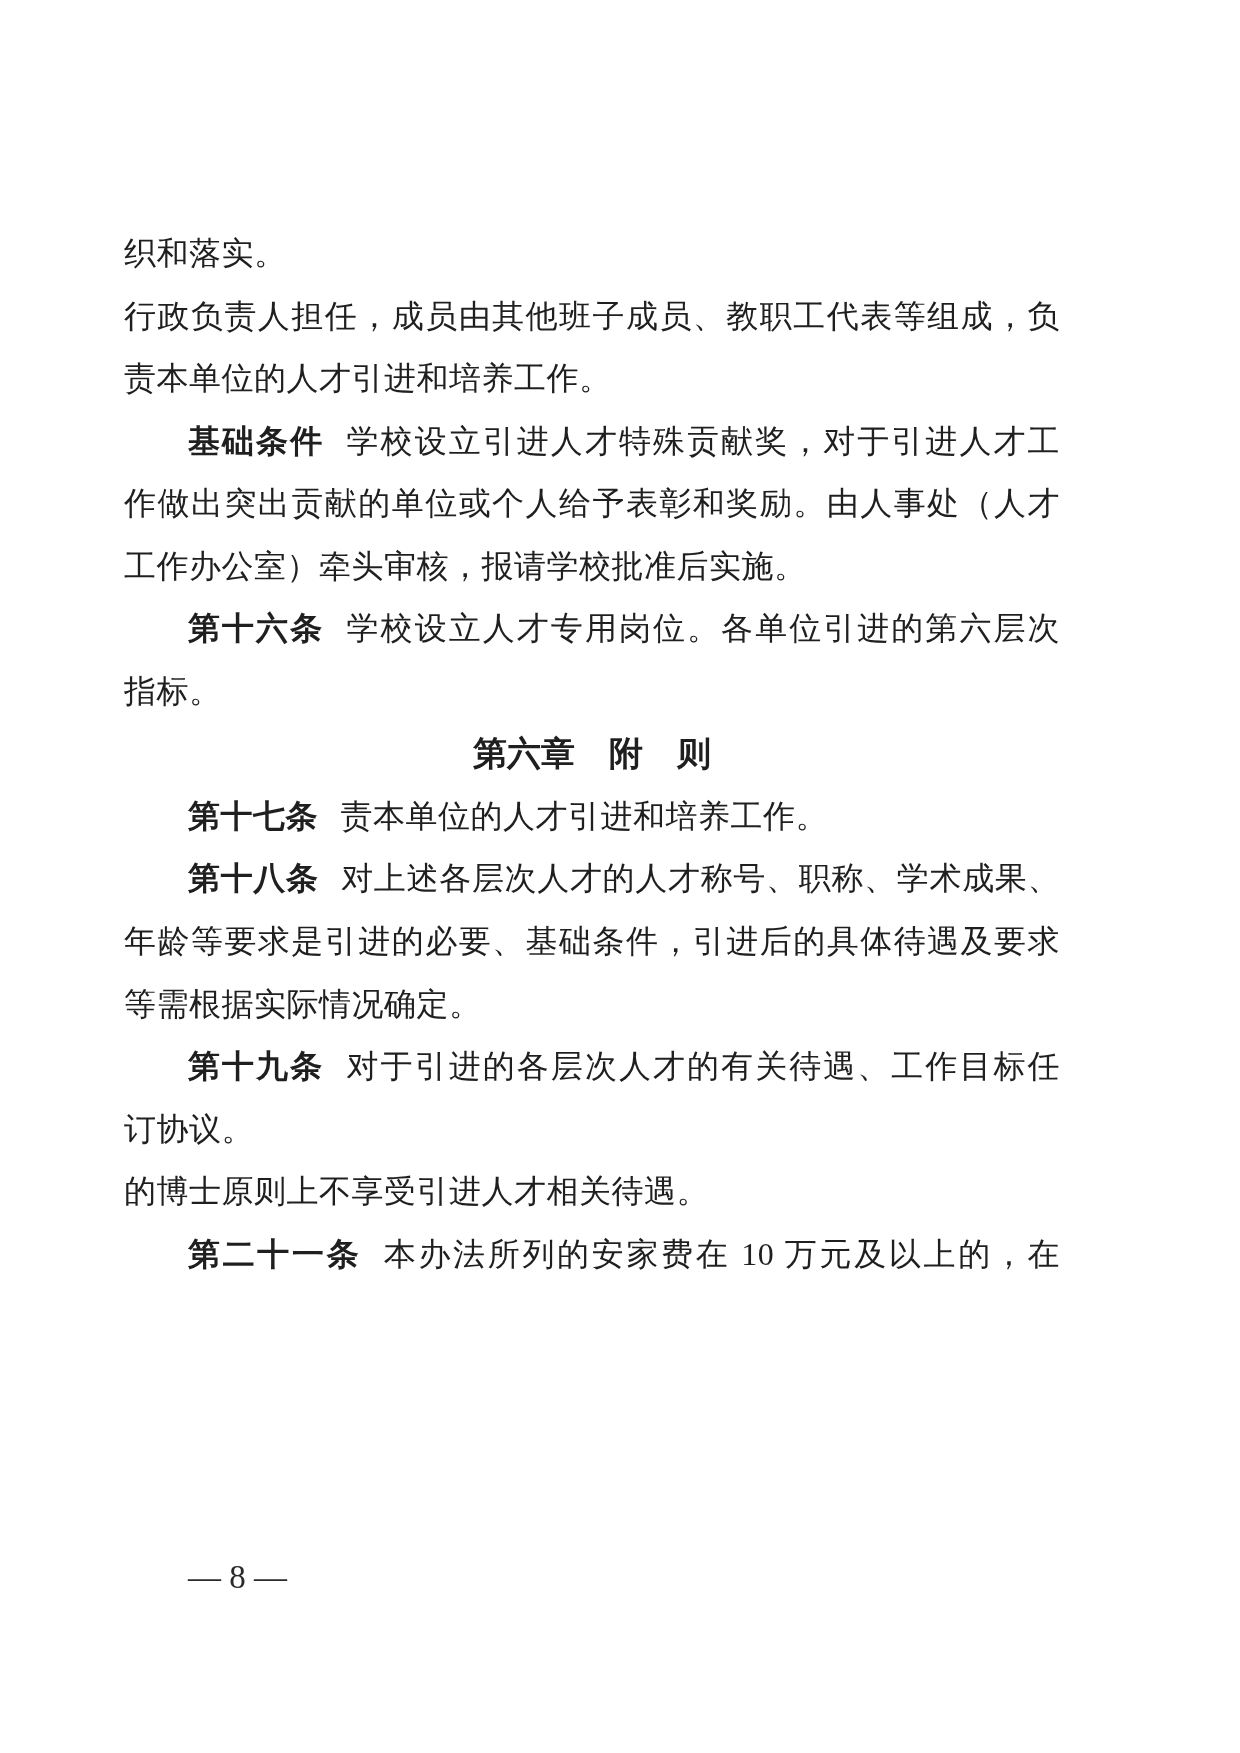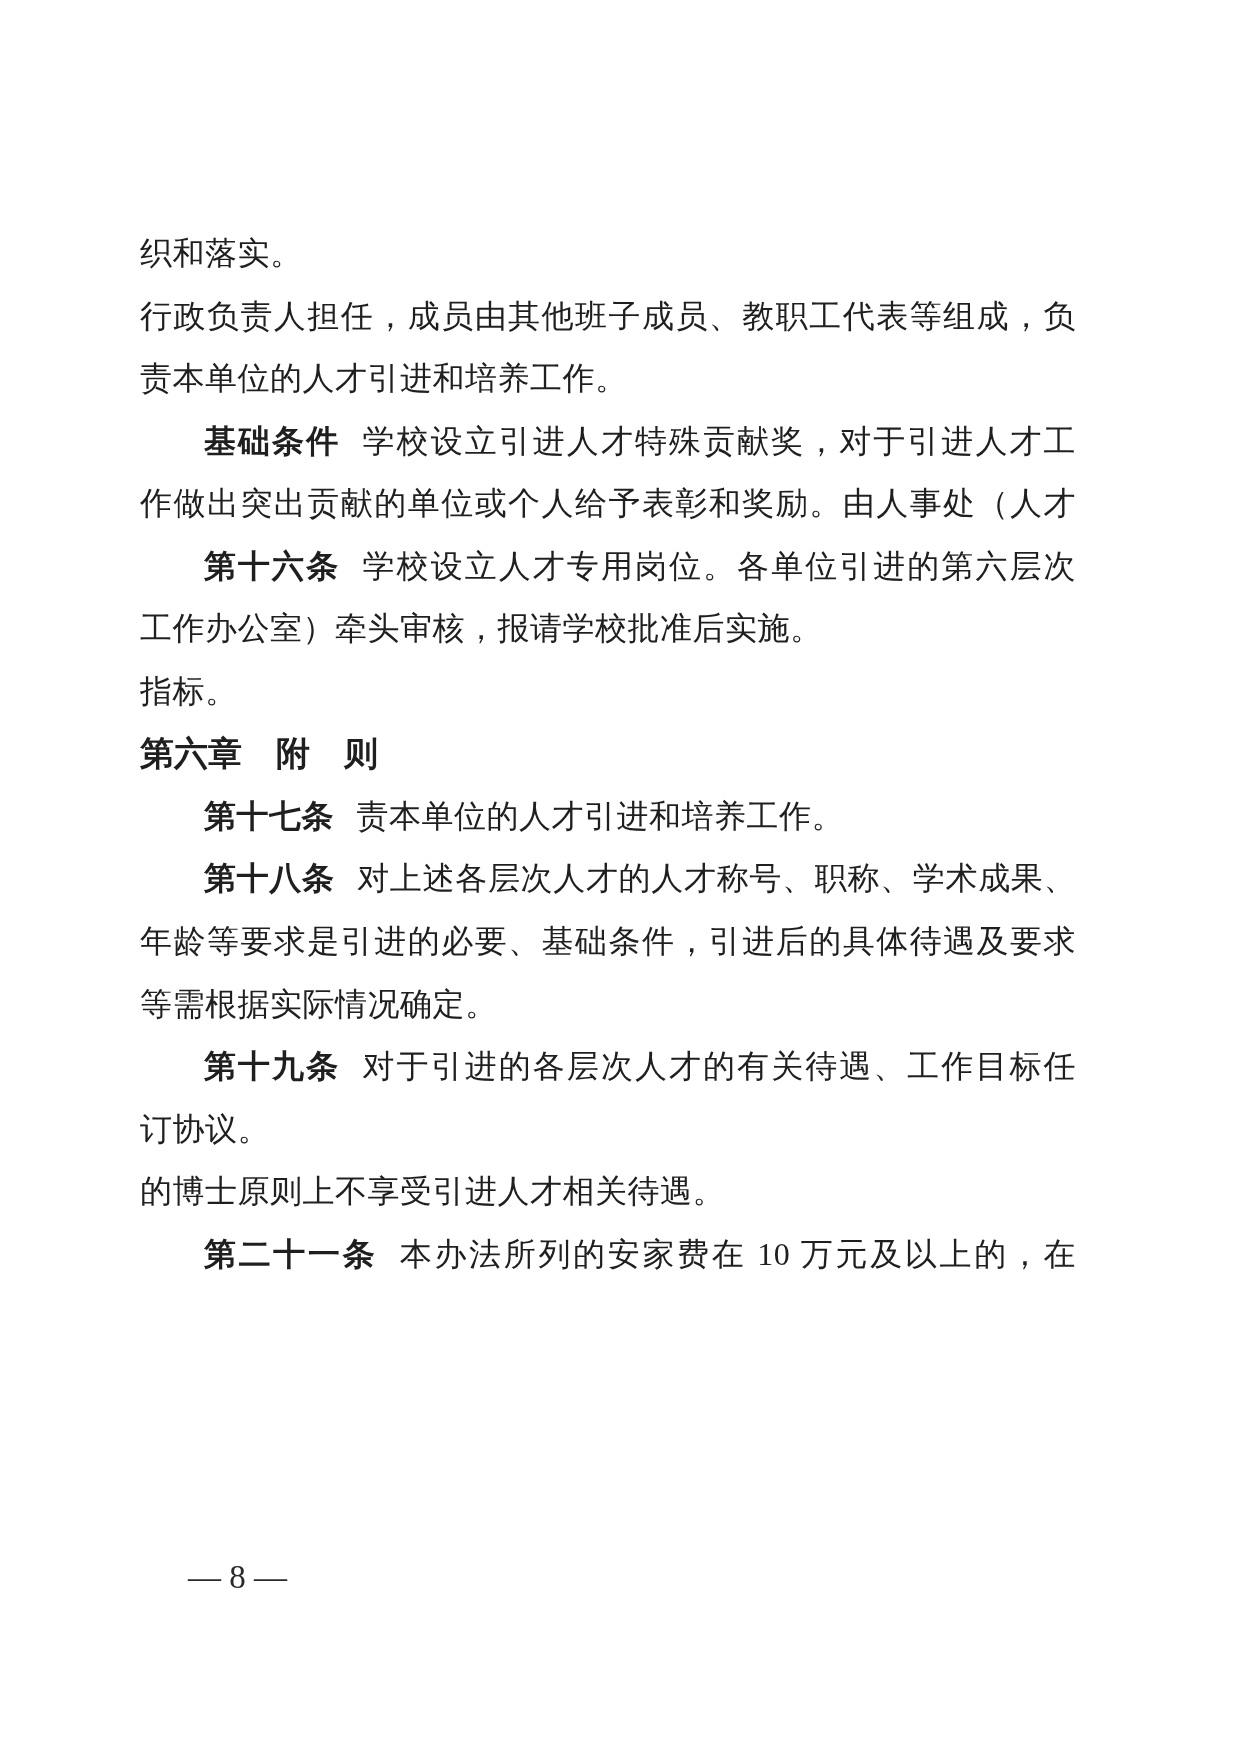--- a/index.html
+++ b/index.html
@@ -13,21 +13,21 @@
   .page {
     position: relative;
     width: 1240px;
     height: 1753px;
     background: #ffffff;
     font-family: "Liberation Serif", "DejaVu Serif", serif;
     color: #1f1f1f;
   }
   .textblock {
     position: absolute;
-    left: 140px;
+    left: 124px;
     top: 222px;
     width: 936px;
   }
   .line {
     height: 62.55px;
     line-height: 62.55px;
     font-size: 32px;
     letter-spacing: 0.5px;
     text-align: left;
     overflow: hidden;
@@ -45,20 +45,21 @@
     font-family: "Liberation Sans", "DejaVu Sans", sans-serif;
     margin-right: 0.7em;
     text-align: center;
   }
   .chapter-heading {
     height: 62.55px;
     line-height: 62.55px;
     font-size: 34px;
     font-weight: 700;
     font-family: "Liberation Sans", "DejaVu Sans", sans-serif;
+    text-align: center;
     overflow: hidden;
   }
   .footer {
     position: absolute;
     left: 188px;
     top: 1556px;
     height: 42px;
     line-height: 42px;
     font-size: 33px;
     color: #2a2a2a;
@@ -73,23 +74,23 @@
 
 
   <div class="line fill"><span class="body-text">行政负责人担任，成员由其他班子成员、教职工代表等组成，负</span></div>
 
   <div class="line"><span class="body-text">责本单位的人才引进和培养工作。</span></div>
 
   <div class="line fill indent"><span class="prefix">基础条件</span><span class="body-text">学校设立引进人才特殊贡献奖，对于引进人才工</span></div>
 
   <div class="line fill"><span class="body-text">作做出突出贡献的单位或个人给予表彰和奖励。由人事处（人才</span></div>
 
+  <div class="line"><span class="body-text">工作办公室）牵头审核，报请学校批准后实施。</span></div>
+
   <div class="line fill indent"><span class="prefix">第十六条</span><span class="body-text">学校设立人才专用岗位。各单位引进的第六层次</span></div>
-
-  <div class="line"><span class="body-text">工作办公室）牵头审核，报请学校批准后实施。</span></div>
 
 
   <div class="line"><span class="body-text">指标。</span></div>
 
   <div class="chapter-heading">第六章　附　则</div>
 
   <div class="line indent"><span class="prefix">第十七条</span><span class="body-text">责本单位的人才引进和培养工作。</span></div>
 
   <div class="line fill indent"><span class="prefix">第十八条</span><span class="body-text">对上述各层次人才的人才称号、职称、学术成果、</span></div>
 

